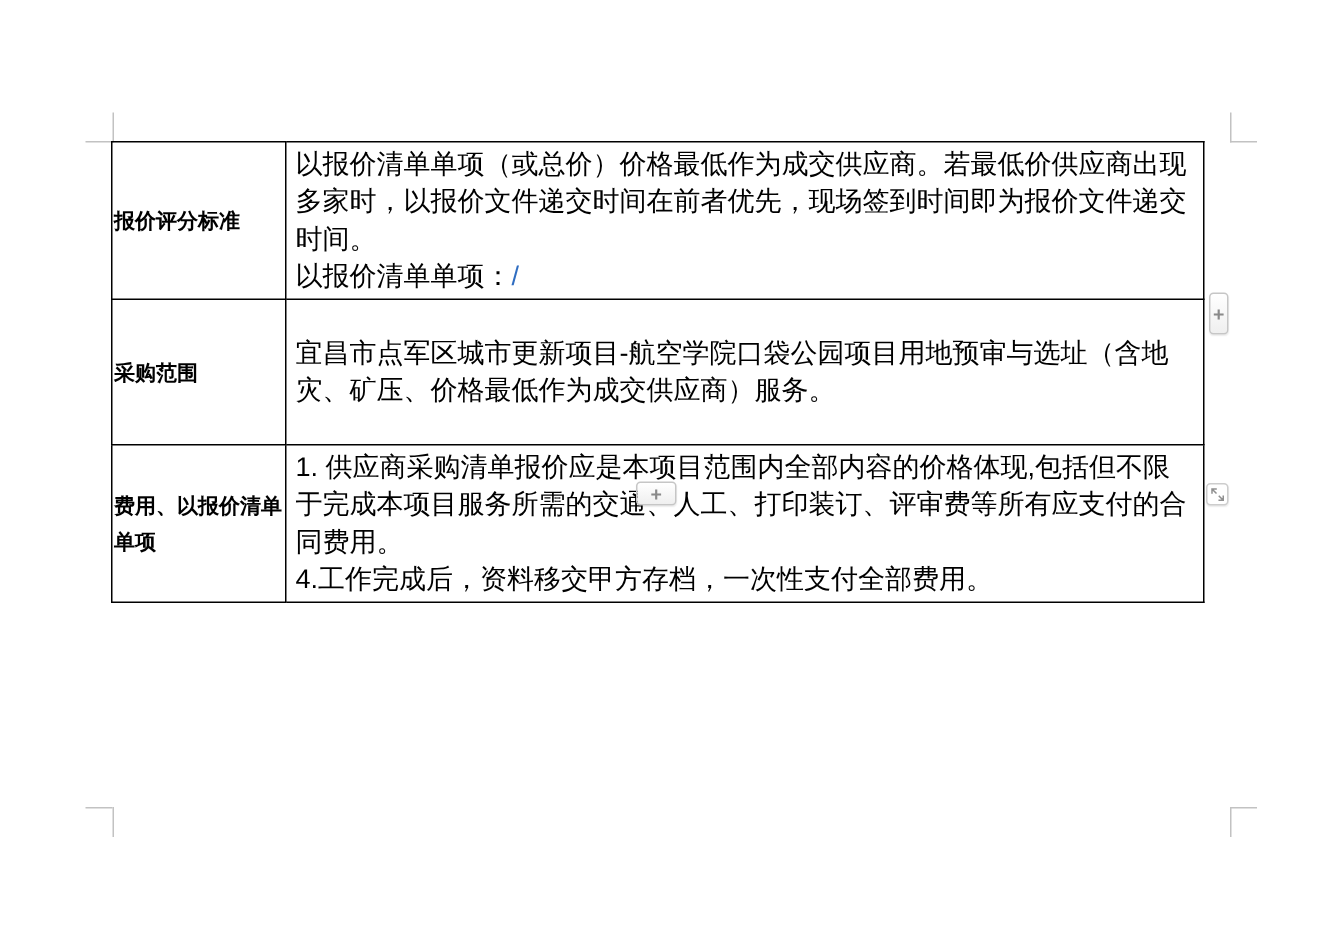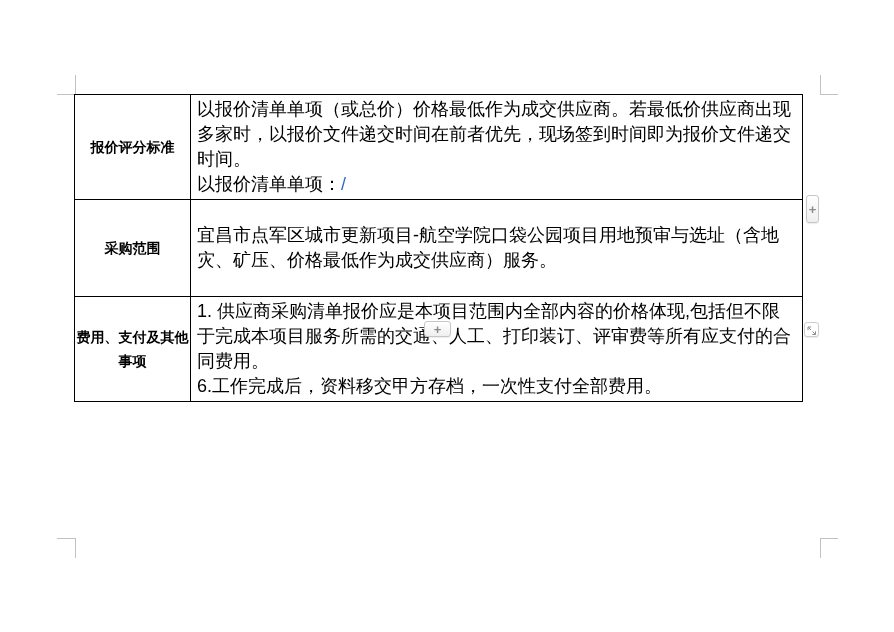--- a/index.html
+++ b/index.html
@@ -12,21 +12,21 @@
   .mark.h{height:1px;width:18px;}
   .mark.v{width:1px;height:20px;}
 
   
   table.doc{
     position:absolute;left:74px;top:94px;width:728px;
     border-collapse:collapse;table-layout:fixed;
   }
   table.doc td{border:1px solid #000;vertical-align:middle;}
   td.hdr{
-    width:115px;text-align:center;font-weight:bold;font-size:14px;line-height:24px;
+    width:115px;font-weight:bold;font-size:14px;line-height:24px;
     padding:10px 1px;
   }
   td.bdy{padding:2px 8px 2px 6px;font-size:18px;line-height:25px;}
   td.bdy p{margin:0;}
   .slash{color:#2f6dc1;}
 
   tr.r1{height:75px;}
   tr.r2{height:97px;}
   tr.r3{height:75px;}
 
@@ -73,24 +73,24 @@
           <p><span>以报价清单单项：</span><span class="slash">/</span></p>
         </td>
       </tr>
       <tr class="r2">
         <td class="hdr">采购范围</td>
         <td class="bdy">
           <p>宜昌市点军区城市更新项目-航空学院口袋公园项目用地预审与选址（含地灾、矿压、价格最低作为成交供应商）服务。</p>
         </td>
       </tr>
       <tr class="r3">
-        <td class="hdr">费用、支付及其他事项</td>
+        <td class="hdr">费用、以报价清单单项</td>
         <td class="bdy">
           <p>1. 供应商采购清单报价应是本项目范围内全部内容的价格体现,包括但不限于完成本项目服务所需的交通、人工、打印装订、评审费等所有应支付的合同费用。</p>
-          <p>6.工作完成后，资料移交甲方存档，一次性支付全部费用。</p>
+          <p>4.工作完成后，资料移交甲方存档，一次性支付全部费用。</p>
         </td>
       </tr>
     </tbody>
   </table>
 
   <div class="plus-btn add-row">+</div>
   <div class="plus-btn add-col">+</div>
   <div class="resize-handle">
     <svg width="13" height="13" viewBox="0 0 13 13">
       <path d="M6 6 L3 3 M3 6.2 L3 3 L6.2 3" stroke="#8f8f8f" stroke-width="1" fill="none"></path>

